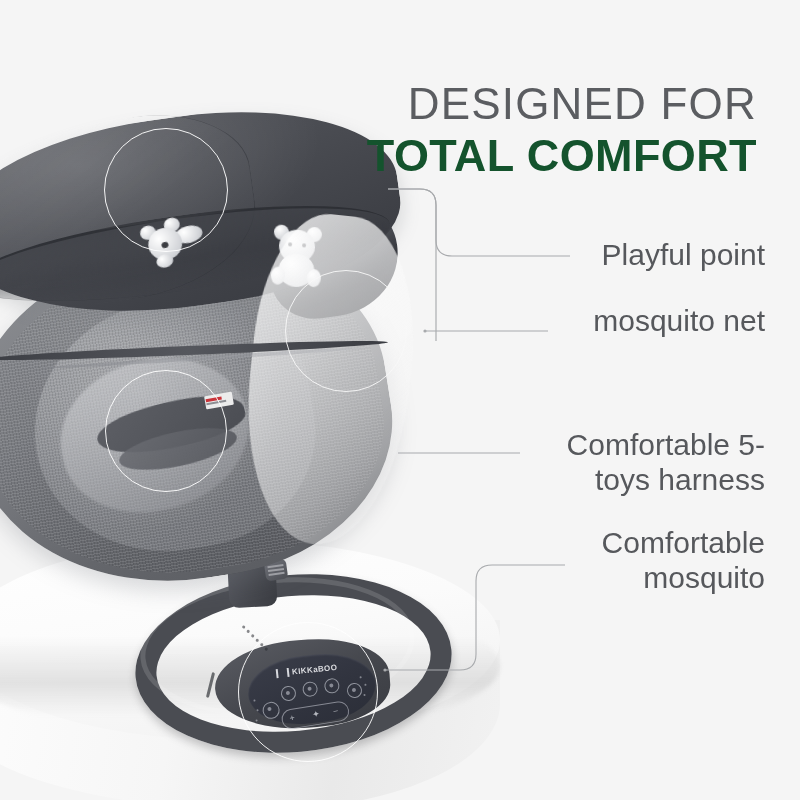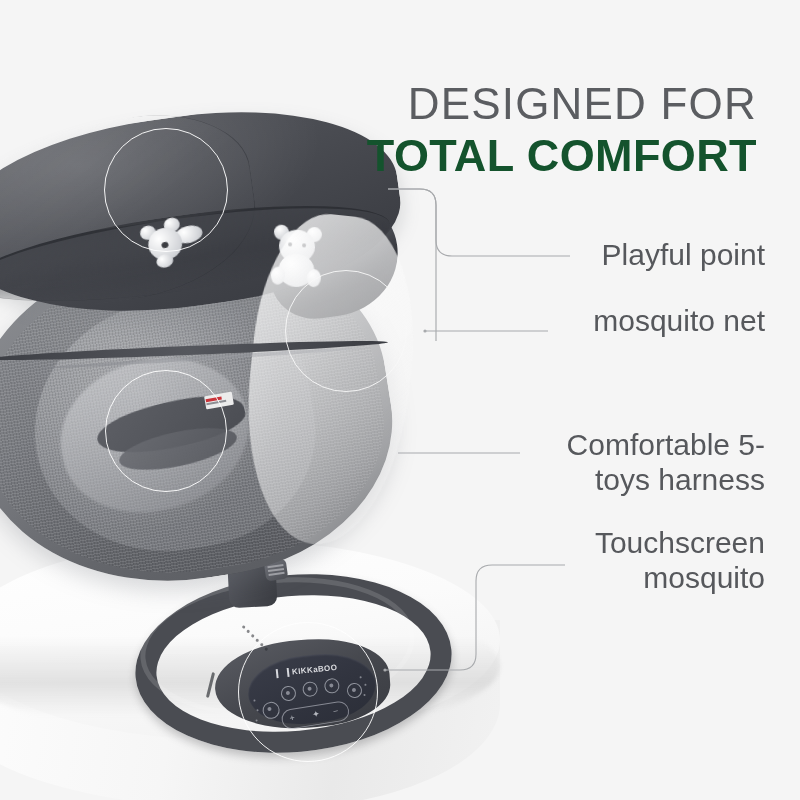--- a/index.html
+++ b/index.html
@@ -434,17 +434,17 @@
   <div class="label lab-2">
     <div>mosquito net</div>
   </div>
 
   <div class="label lab-3">
     <div>Comfortable 5-</div>
     <div>toys harness</div>
   </div>
 
   <div class="label lab-4">
-    <div>Touchscreen</div>
+    <div>Comfortable</div>
     <div>mosquito</div>
   </div>
 
 </div>
 
 </body></html>

